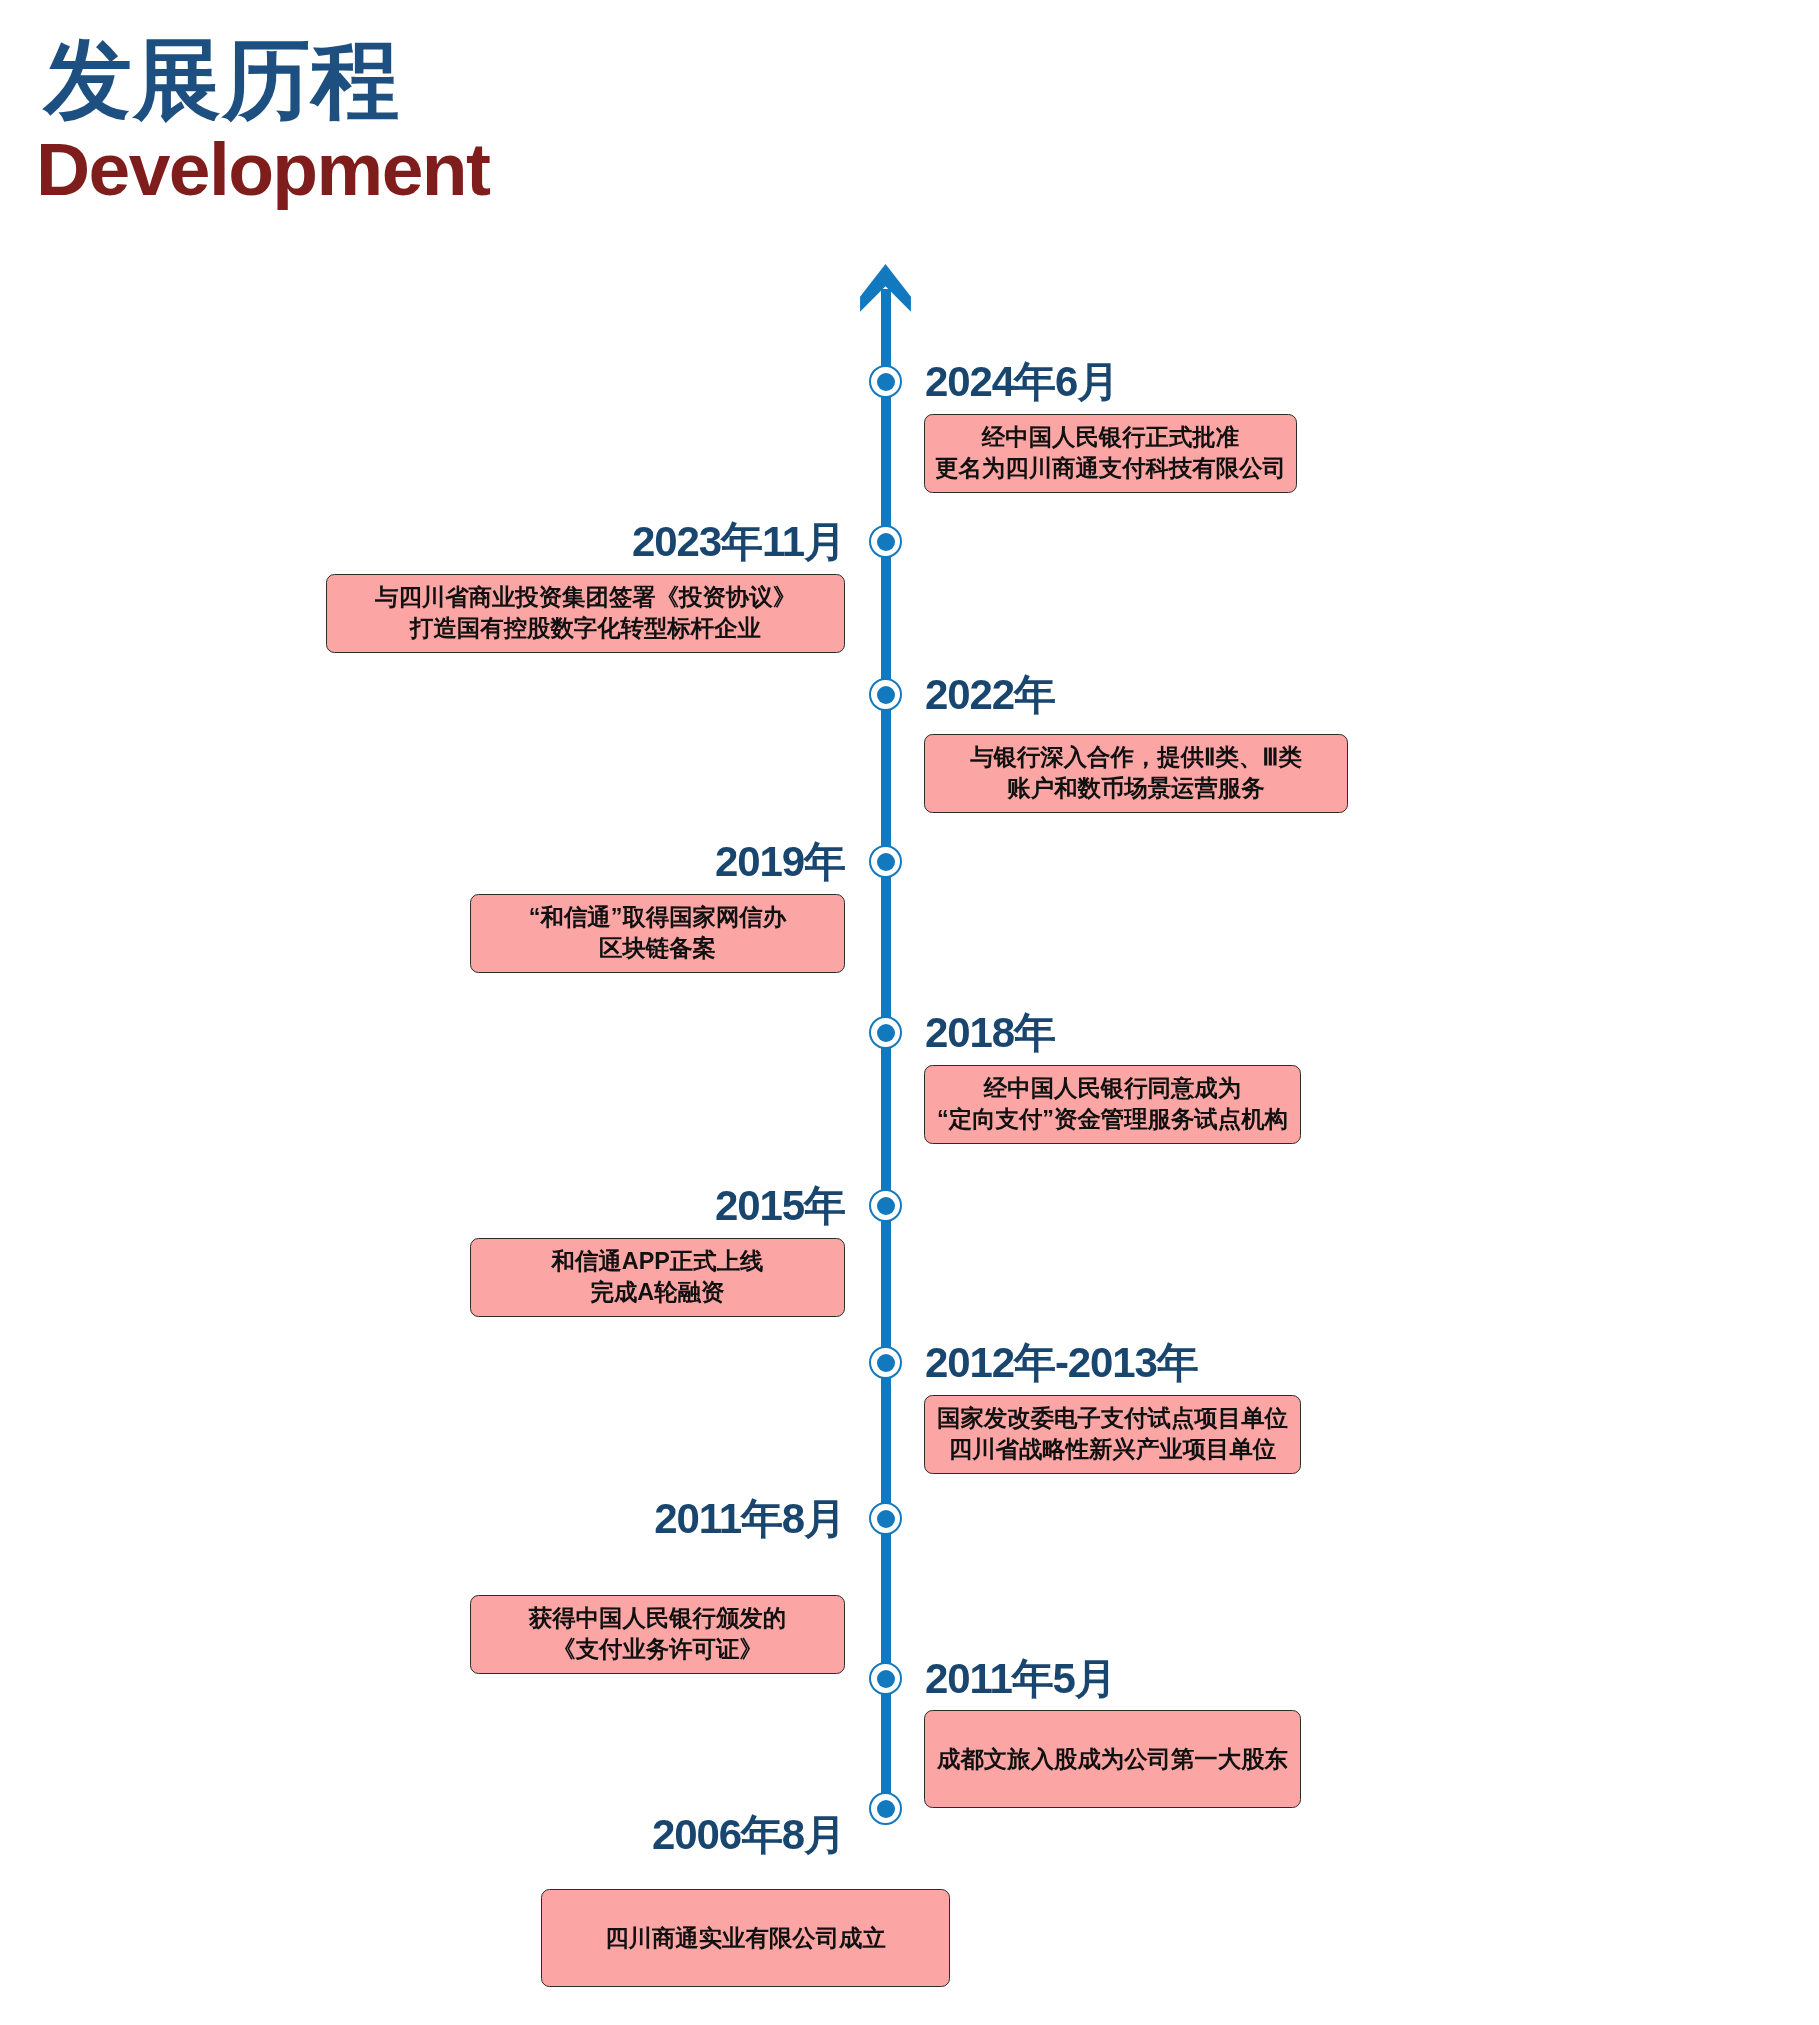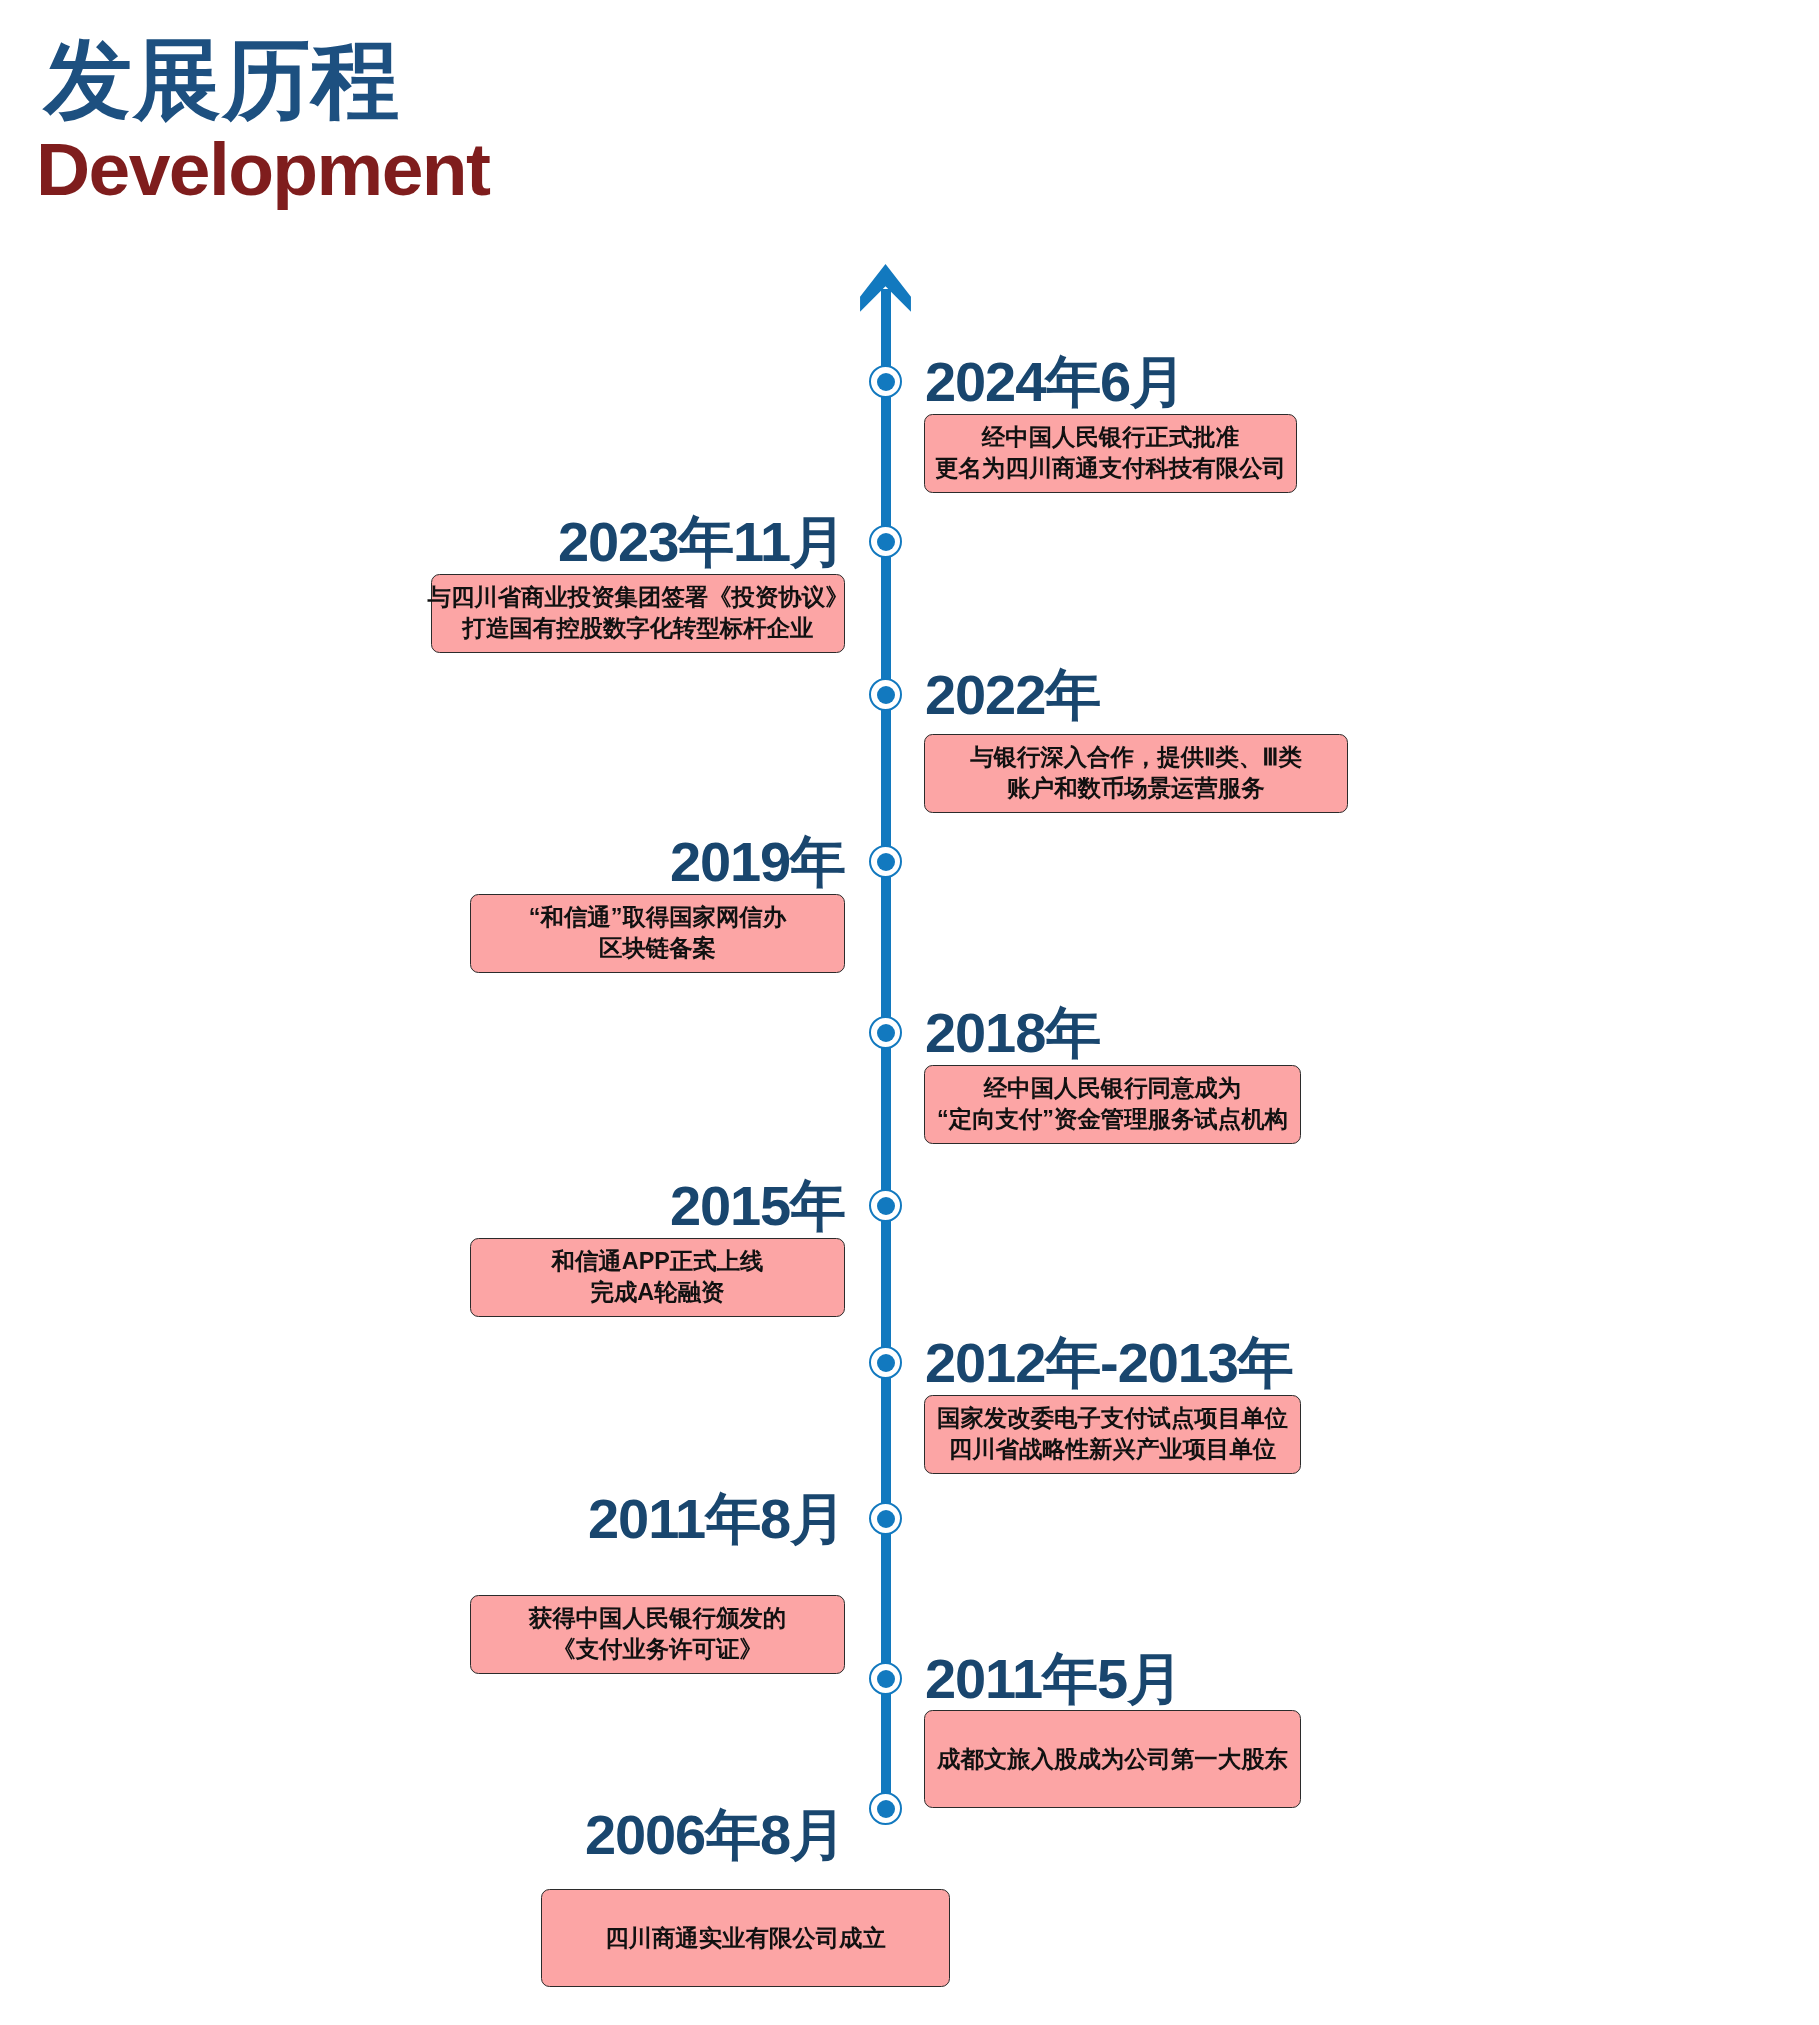--- a/index.html
+++ b/index.html
@@ -12,21 +12,21 @@
 
   
   .spine{position:absolute; left:881px; top:289px; width:9.6px; height:1519px; background:#1279BF;}
   .arrowhead{position:absolute; left:859px; top:264px; width:53px; height:53px;}
 
   
   .node{position:absolute; width:29px; height:29px; border:2.1px solid #1279BF; border-radius:50%; background:#ffffff; display:flex; align-items:center; justify-content:center; z-index:3;}
   .node .dot{width:18px; height:18px; border-radius:50%; background:#1279BF;}
 
   
-  .date{position:absolute; font-size:56px; font-weight:bold; color:#19466E; letter-spacing:-1.1px; line-height:47px; white-space:nowrap; z-index:2;}
+  .date{position:absolute; font-size:42px; font-weight:bold; color:#19466E; letter-spacing:-1.1px; line-height:47px; white-space:nowrap; z-index:2;}
   .date.left{text-align:right; width:478px;}
 
   
   .box{position:absolute; background:#fca5a5; border:1.6px solid #2B2B2B; border-radius:8.5px; padding:7.4px 4.2px; box-sizing:border-box; display:flex; flex-direction:column; align-items:center; justify-content:center; z-index:2;}
   .box .bl{font-size:23.4px; font-weight:bold; color:#111111; line-height:31px; text-align:center; white-space:nowrap;}
   .box.tall{height:98px;}
 </style>
 </head>
 <body>
 
@@ -49,21 +49,21 @@
       <div class="bl">经中国人民银行正式批准</div>
       <div class="bl">更名为四川商通支付科技有限公司</div>
     </div>
   </div>
 
   <div>
     <div class="node" style="left:869px; top:525px;">
         <div class="dot"></div>
       </div>
     <div class="date left" style="right:975px; top:518px;">2023年11月</div>
-    <div class="box" style="right:975px; top:574px; width:414px;">
+    <div class="box" style="right:975px; top:574px; width:519px;">
       <div class="bl">与四川省商业投资集团签署《投资协议》</div>
       <div class="bl">打造国有控股数字化转型标杆企业</div>
     </div>
   </div>
 
   <div>
     <div class="node" style="left:869px; top:678px;">
         <div class="dot"></div>
       </div>
     <div class="date" style="left:925px; top:671px;">2022年</div>

